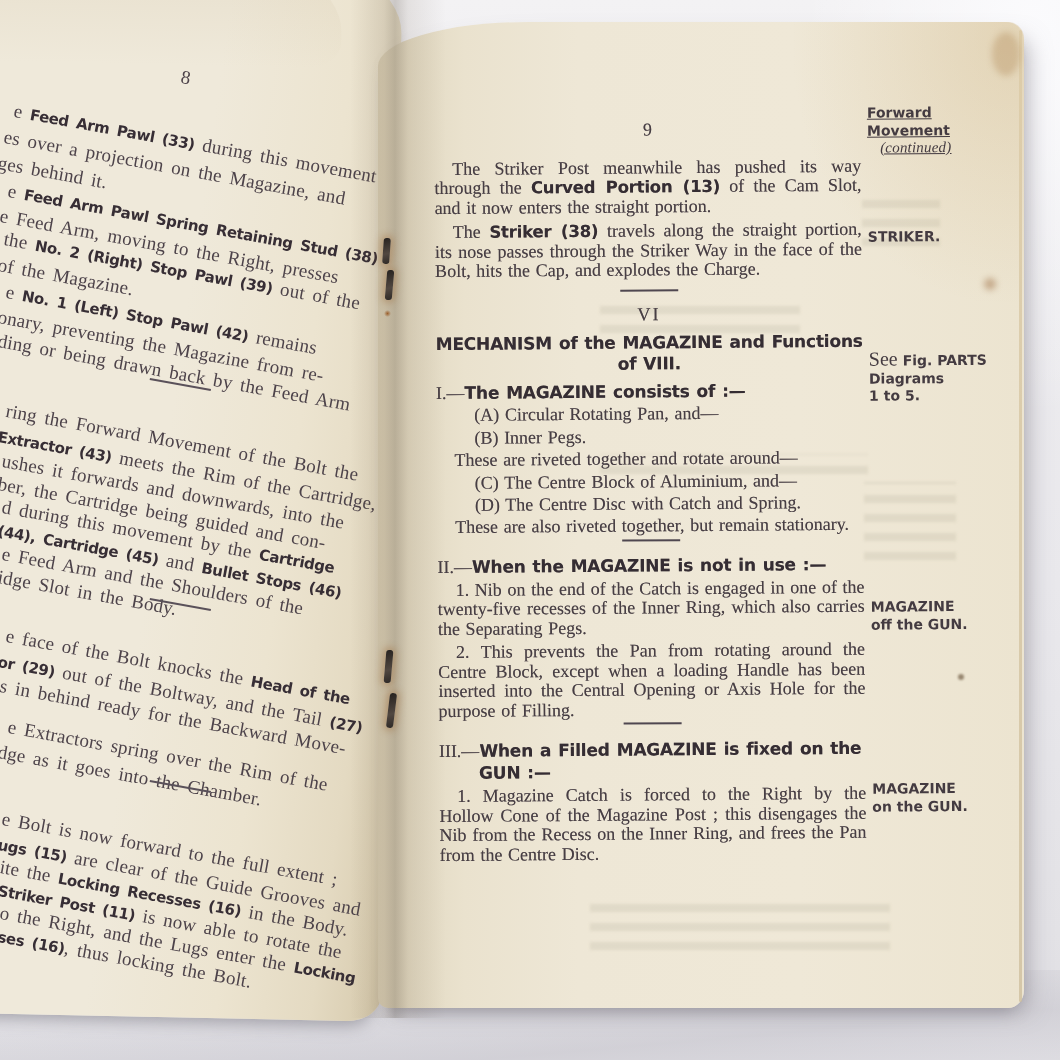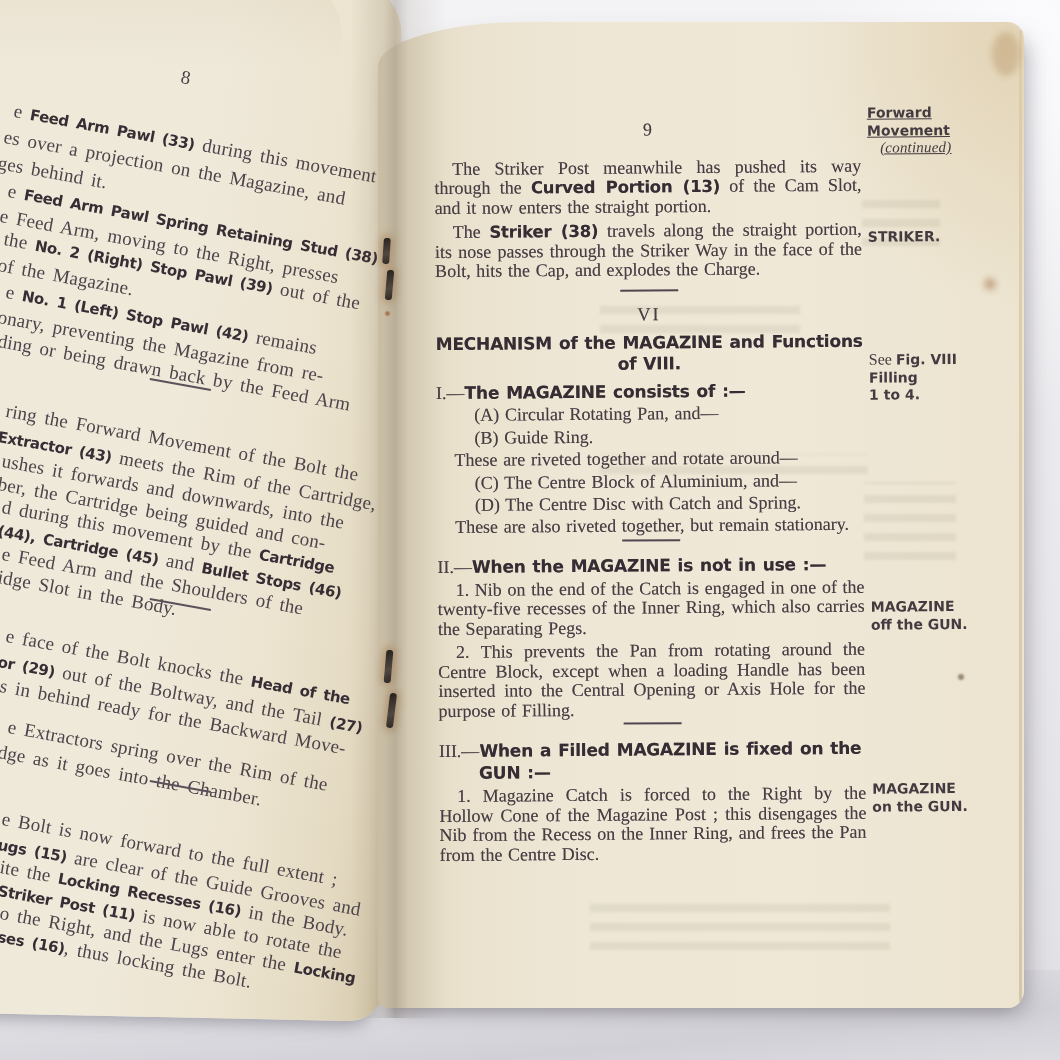--- a/index.html
+++ b/index.html
@@ -71,21 +71,21 @@
   .section{padding-left:40px;text-indent:-40px;line-height:22px;}
   .section .b{font-size:17px;}
   .item{padding-left:38px;line-height:22.5px;white-space:nowrap;}
   .lead{padding-left:18px;line-height:22.5px;white-space:nowrap;}
 
   .mnotes{position:absolute;left:492px;top:0;width:136px;
     font-family:"DejaVu Sans",sans-serif;font-weight:700;font-size:14px;line-height:17.5px;color:#443b41;}
   .mnote{position:absolute;left:0;}
   .mline{white-space:nowrap;}
   .mline .i{font-family:"Liberation Serif",serif;font-weight:400;font-style:italic;font-size:15px;letter-spacing:.2px;}
-  .mline .reg{font-family:"Liberation Serif",serif;font-weight:400;font-size:16px;}
+  .mline .reg{font-family:"Liberation Serif",serif;font-weight:400;font-size:20px;}
 </style>
 </head>
 <body>
 
 <div class="sheen"></div>
 <div class="wrinkles"></div>
 
 <div class="left-page"></div>
 
 <div class="right-page">
@@ -105,21 +105,21 @@
     <p class="para" style="margin-top: 18px;"><span>The Striker Post meanwhile has pushed its way through the </span><span class="b">Curved Portion (13)</span><span> of the Cam Slot, and it now enters the straight portion.</span></p>
         <p class="para" style="margin-top: 5px;"><span>The </span><span class="b">Striker (38)</span><span> travels along the straight portion, its nose passes through the Striker Way in the face of the Bolt, hits the Cap, and explodes the Charge.</span></p>
         <div class="rule" style="margin-top: 9px;"></div>
         <div class="roman" style="margin-top: 14px;">VI</div>
         <div class="main-head" style="margin-top: 8px;">
           <div><span class="b">MECHANISM of the MAGAZINE and Functions</span></div>
           <div><span class="b">of VIII.</span></div>
         </div>
         <p class="section" style="margin-top: 6px;"><span>I.—</span><span class="b">The MAGAZINE consists of :—</span></p>
         <div class="item"><span>(A) Circular Rotating Pan, and—</span></div>
-        <div class="item"><span>(B) Guide Ring.</span></div>
+        <div class="item"><span>(B) Inner Pegs.</span></div>
         <div class="lead"><span>These are riveted together and rotate around—</span></div>
         <div class="item"><span>(C) The Centre Block of Aluminium, and—</span></div>
         <div class="item"><span>(D) The Centre Disc with Catch and Spring.</span></div>
         <p class="para2" style="margin-top: 0px;"><span>These are also riveted together, but remain stationary.</span></p>
         <div class="rule" style="margin-top: 3px;"></div>
         <p class="section" style="margin-top: 13px;"><span>II.—</span><span class="b">When the MAGAZINE is not in use :—</span></p>
         <p class="para" style="margin-top: 3px;"><span>1. Nib on the end of the Catch is engaged in one of the twenty-five recesses of the Inner Ring, which also carries the Separating Pegs.</span></p>
         <p class="para" style="margin-top: 4px;"><span>2. This prevents the Pan from rotating around the Centre Block, except when a loading Handle has been inserted into the Central Opening or Axis Hole for the purpose of Filling.</span></p>
         <div class="rule" style="margin-top: 3px;"></div>
         <p class="section" style="margin-top: 14px;"><span>III.—</span><span class="b">When a Filled MAGAZINE is fixed on the GUN :—</span></p>
@@ -128,23 +128,23 @@
     <div class="mnotes">
         <div class="mnote" style="top: 84px; text-decoration: underline;">
           <div class="mline"><span class="b">Forward</span></div>
           <div class="mline"><span class="b">Movement</span></div>
           <div class="mline" style="padding-left: 13px;"><span class="i">(continued)</span></div>
         </div>
         <div class="mnote" style="top: 208px;">
           <div class="mline"><span class="b">STRIKER.</span></div>
         </div>
         <div class="mnote" style="top: 330px;">
-          <div class="mline"><span class="reg">See </span><span class="b">Fig. VIII</span></div>
-          <div class="mline"><span class="b">Filling</span></div>
-          <div class="mline"><span class="b">1 to 4.</span></div>
+          <div class="mline"><span class="reg">See </span><span class="b">Fig. PARTS</span></div>
+          <div class="mline"><span class="b">Diagrams</span></div>
+          <div class="mline"><span class="b">1 to 5.</span></div>
         </div>
         <div class="mnote" style="top: 578px;">
           <div class="mline"><span class="b">MAGAZINE</span></div>
           <div class="mline"><span class="b">off the GUN.</span></div>
         </div>
         <div class="mnote" style="top: 760px;">
           <div class="mline"><span class="b">MAGAZINE</span></div>
           <div class="mline"><span class="b">on the GUN.</span></div>
         </div>
       </div>

